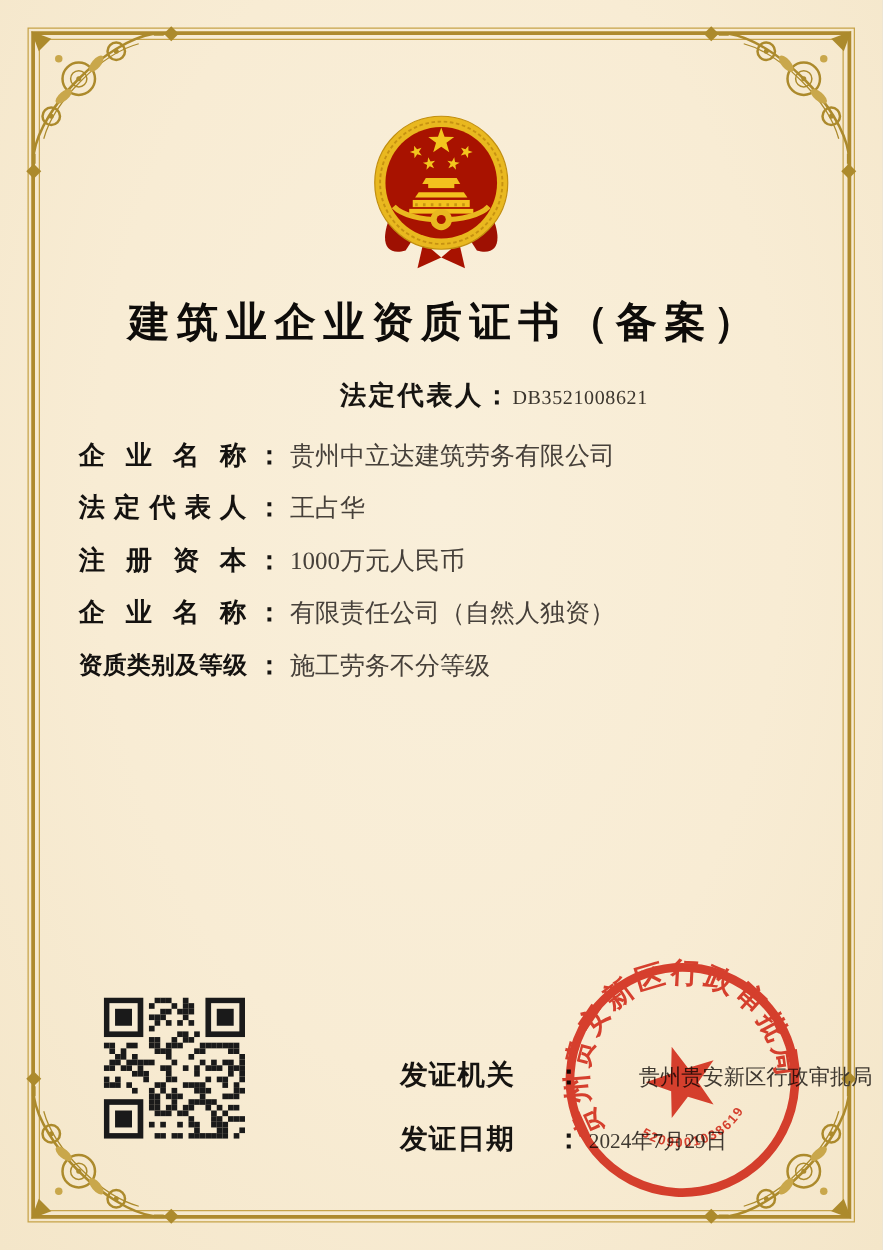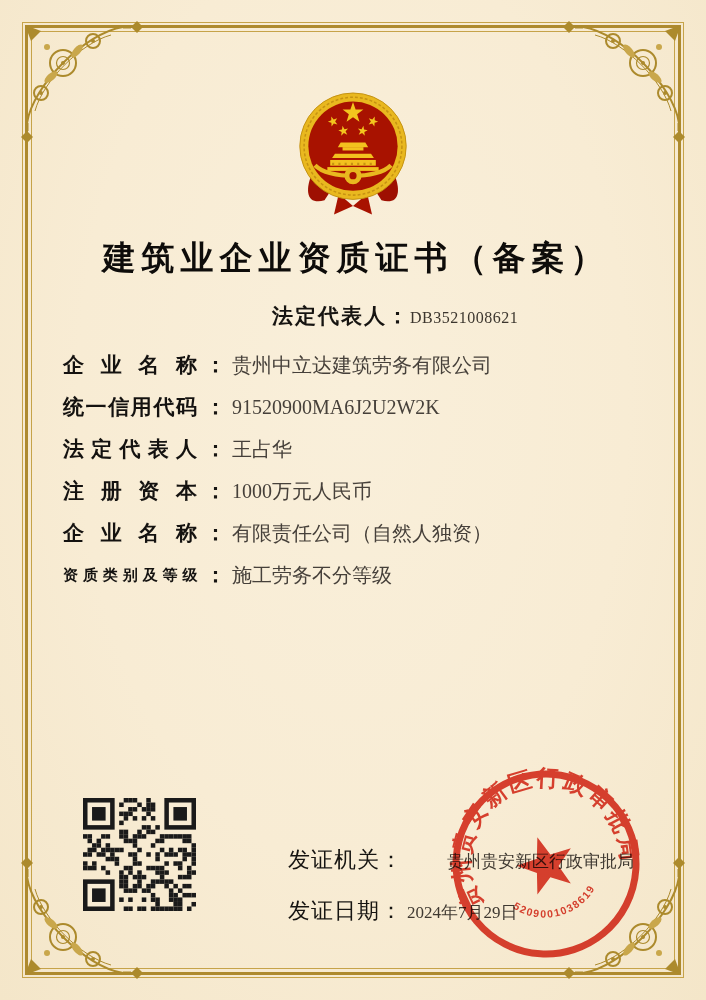--- a/index.html
+++ b/index.html
@@ -31,34 +31,34 @@
   .certno{position:absolute;left:272px;top:302px;white-space:nowrap;}
   .certno .lbl{font-size:21px;font-weight:bold;letter-spacing:2px;}
   .certno .val{font-family:"Liberation Serif","DejaVu Serif",serif;font-size:16px;color:#3c362e;letter-spacing:0.5px;}
   
   .fields{position:absolute;left:63px;top:350px;width:600px;}
   .frow{margin-bottom:12px;line-height:30px;white-space:nowrap;}
   .flabel{
     display:inline-block;width:134px;font-size:21px;font-weight:bold;
     text-align:justify;text-align-last:justify;vertical-align:top;color:#141210;
   }
-  .frow.r8 .flabel{font-size:15px;letter-spacing:-0.5px;}
+  .frow.r8 .flabel{font-size:19px;letter-spacing:-0.5px;}
   .fcolon{font-size:21px;font-weight:bold;margin:0 6px 0 8px;vertical-align:top;}
   .fvalue{
     font-family:"Liberation Serif","DejaVu Serif",serif;font-size:20px;color:#46403a;
     vertical-align:top;letter-spacing:0;margin-top:28px;
   }
   .frow.r7{white-space:normal;}
   .frow.r7 .fvalue{display:inline-block;width:446px;line-height:26px;white-space:normal;}
   .frow.r7 .flabel,.frow.r7 .fcolon{line-height:26px;}
   
   .qr{position:absolute;left:83px;top:798px;width:113px;height:113px;}
   
   .footrow{position:absolute;white-space:nowrap;}
-  .flab{font-size:22px;font-weight:normal;letter-spacing:1px;}
+  .flab{font-size:22px;font-weight:bold;letter-spacing:1px;margin-left:32px;}
   .fval{font-family:"Liberation Serif","DejaVu Serif",serif;font-size:17px;color:#3f3931;}
   .issuer{left:288px;top:845px;}
   .issuer .fval{margin-left:44px;}
   .datrow{left:288px;top:896px;}
   .datrow .fval{margin-left:4px;}
   
   .seal{
     position:absolute;left:446px;top:764px;width:200px;height:200px;
     transform:rotate(-18deg);opacity:.92;mix-blend-mode:multiply;pointer-events:none;
   }
@@ -140,21 +140,20 @@
   </svg>
 
   <h1 class="title">建筑业企业资质证书（备案）</h1>
 
   <div class="certno">
     <span class="lbl">法定代表人</span><span class="lbl">：</span><span class="val">DB3521008621</span>
   </div>
 
   <div class="fields">
     <div class="frow r1"><span class="flabel">企业名称</span><span class="fcolon">：</span><span class="fvalue">贵州中立达建筑劳务有限公司</span></div>
-    <div class="frow r2"><span class="flabel">统一信用代码</span><span class="fcolon">：</span><span class="fvalue">91520900MA6J2U2W2K</span></div>
     <div class="frow r3"><span class="flabel">法定代表人</span><span class="fcolon">：</span><span class="fvalue">王占华</span></div>
     <div class="frow r4"><span class="flabel">注册资本</span><span class="fcolon">：</span><span class="fvalue">1000万元人民币</span></div>
     <div class="frow r5"><span class="flabel">企业名称</span><span class="fcolon">：</span><span class="fvalue">有限责任公司（自然人独资）</span></div>
     <div class="frow r8"><span class="flabel">资质类别及等级</span><span class="fcolon">：</span><span class="fvalue">施工劳务不分等级</span></div>
   </div>
 
   <svg id="qr" class="qr" viewBox="0 0 112.5 112.5">
       <g fill="#1a1a1a">
         <rect x="40.5" y="0.0" width="4.5" height="4.5"></rect>
         <rect x="45.0" y="0.0" width="4.5" height="4.5"></rect>

